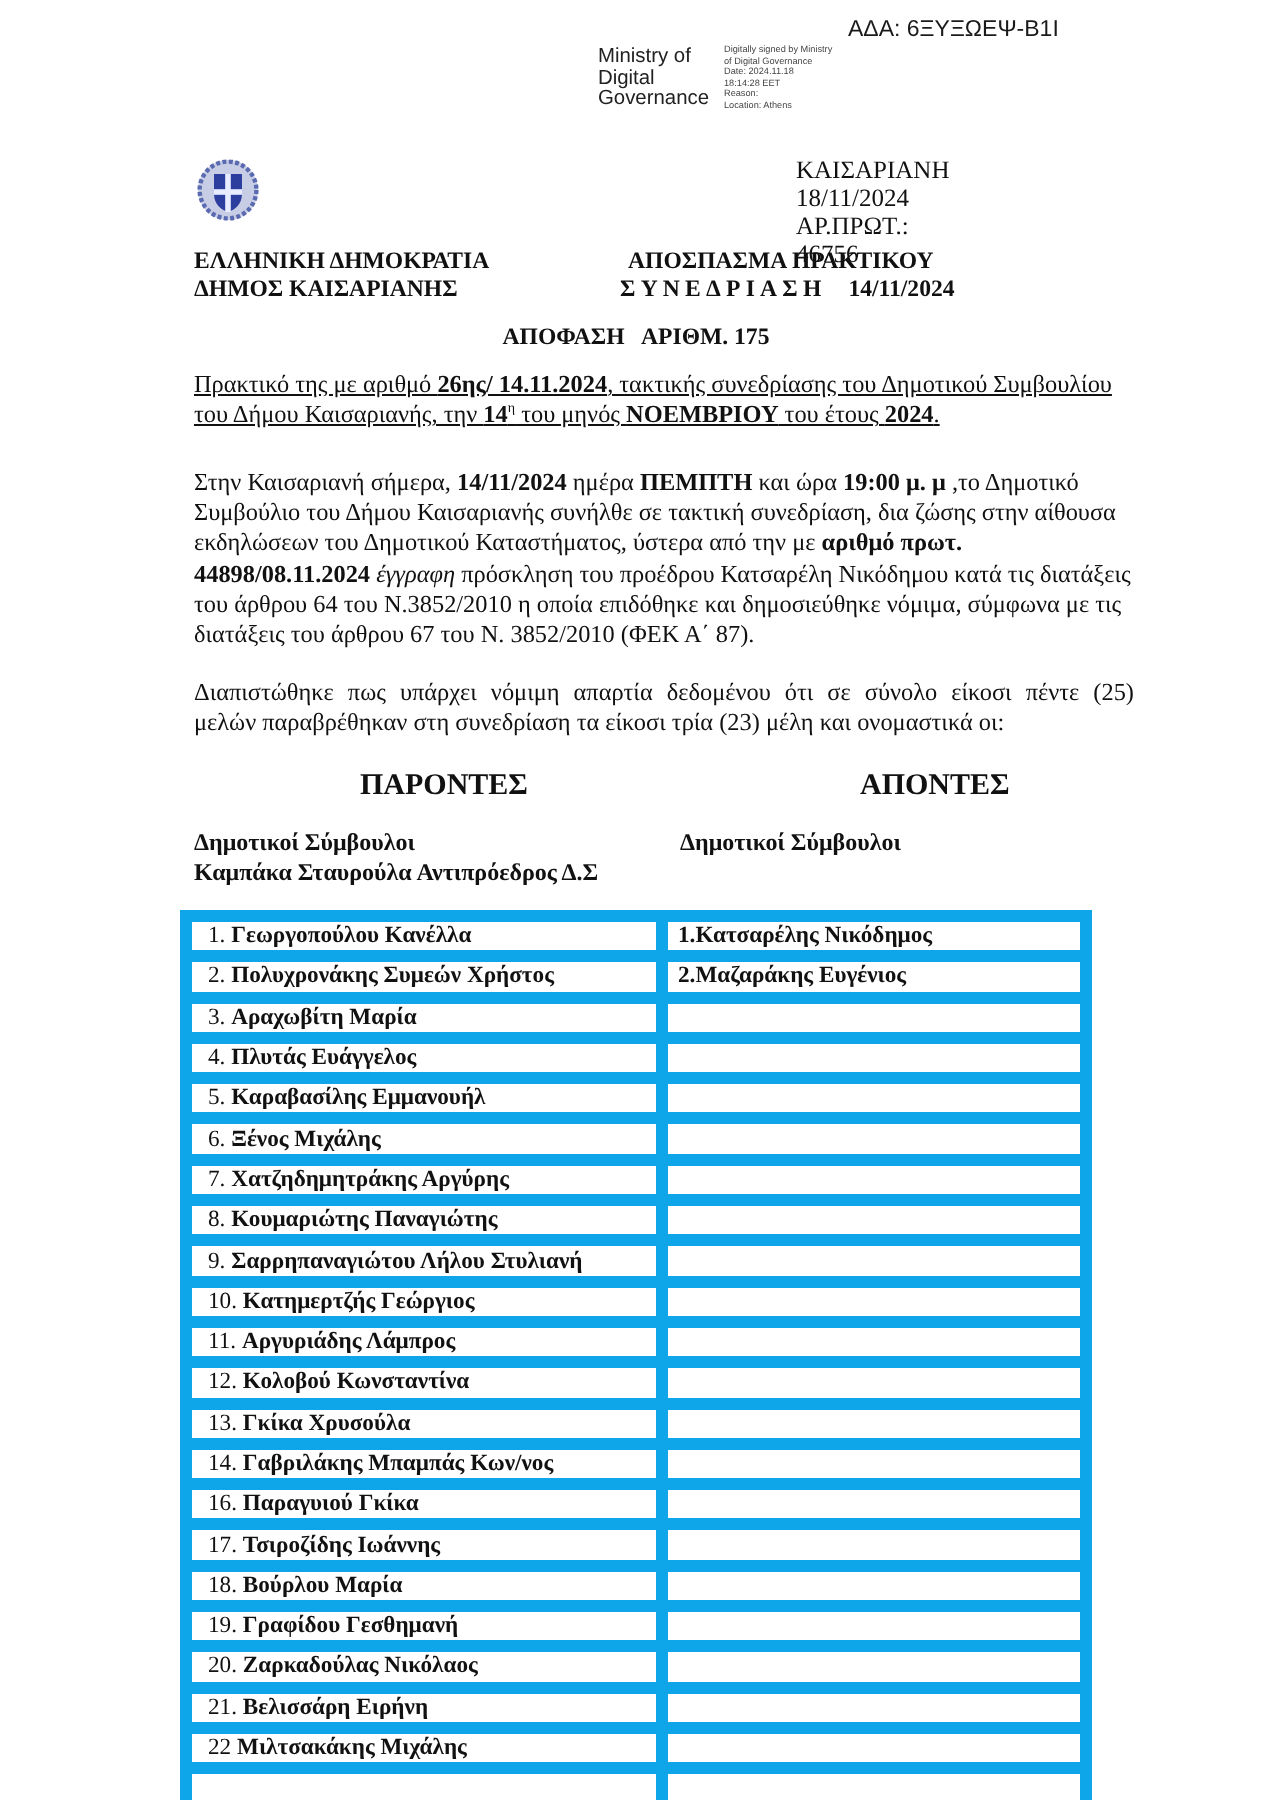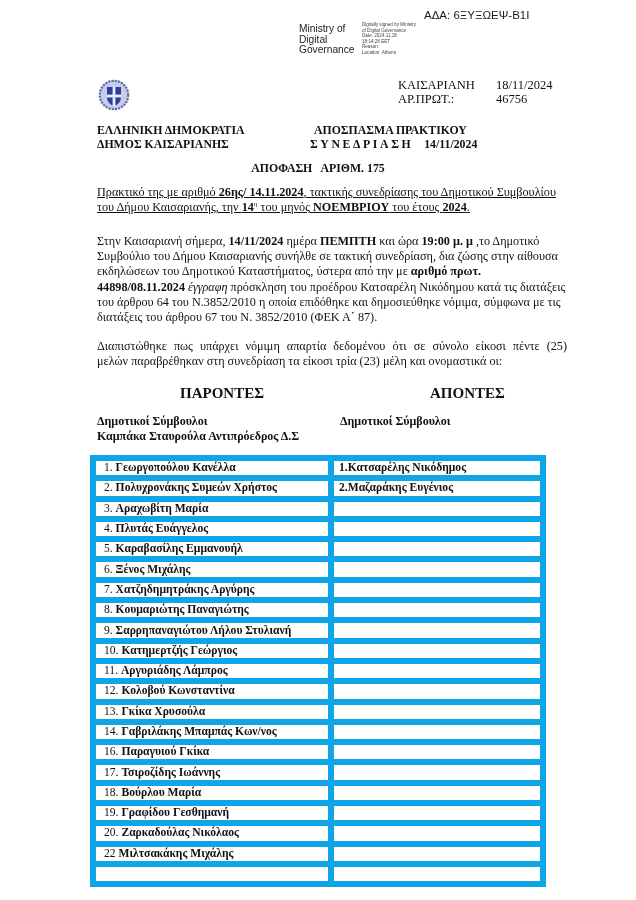--- a/index.html
+++ b/index.html
@@ -8,21 +8,21 @@
 
     .ada { left: 424px; top: 9px; font-family: "Liberation Sans", sans-serif; font-size: 11.5px; color: #1a1a1a; white-space: nowrap; }
     .ministry { left: 299px; top: 24px; font-family: "Liberation Sans", sans-serif; font-size: 10.2px; line-height: 10.6px; color: #222; }
     .ministry div { white-space: nowrap; }
     .sig { left: 362px; top: 22px; font-family: "Liberation Sans", sans-serif; font-size: 4.6px; line-height: 5.5px; color: #444; }
     .sig div { white-space: nowrap; }
 
     .emblem { left: 98px; top: 79px; width: 32px; height: 32px; }
 
     .loc-block { left: 398px; top: 78px; font-size: 12.5px; line-height: 14px; }
-    .loc-block .row { display: flex; white-space: nowrap; }
+    .loc-block .row { display: flex; white-space: nowrap; flex-direction: column; }
     .loc-block .k { width: 98px; }
 
     .hdr-left { left: 97px; top: 124px; font-size: 11.8px; font-weight: bold; line-height: 13.5px; white-space: nowrap; }
     .hdr-right { left: 310px; top: 124px; font-size: 11.8px; font-weight: bold; line-height: 13.5px; white-space: nowrap; }
     .hdr-right .sp { letter-spacing: 2.6px; }
 
     .decision { left: 0; width: 636px; top: 161px; text-align: center; font-size: 11.8px; font-weight: bold; white-space: pre; }
 
     .para { left: 97px; width: 470px; font-size: 12.2px; line-height: 15.2px; }
     .para p { margin: 0; }
@@ -196,20 +196,24 @@
       </tr>
       <tr>
         <td class="left"><span class="num">19.</span><span> </span><span class="nm">Γραφίδου Γεσθημανή</span></td>
         <td class="right"></td>
       </tr>
       <tr>
         <td class="left"><span class="num">20.</span><span> </span><span class="nm">Ζαρκαδούλας Νικόλαος</span></td>
         <td class="right"></td>
       </tr>
       <tr>
+        <td class="left"><span class="num">21.</span><span> </span><span class="nm">Βελισσάρη Ειρήνη</span></td>
+        <td class="right"></td>
+      </tr>
+      <tr>
         <td class="left"><span class="num">22</span><span> </span><span class="nm">Μιλτσακάκης Μιχάλης</span></td>
         <td class="right"></td>
       </tr>
       <tr>
         <td class="left"><span class="num"></span><span></span><span class="nm"></span></td>
         <td class="right"></td>
       </tr>
     </tbody>
 </table>
 

